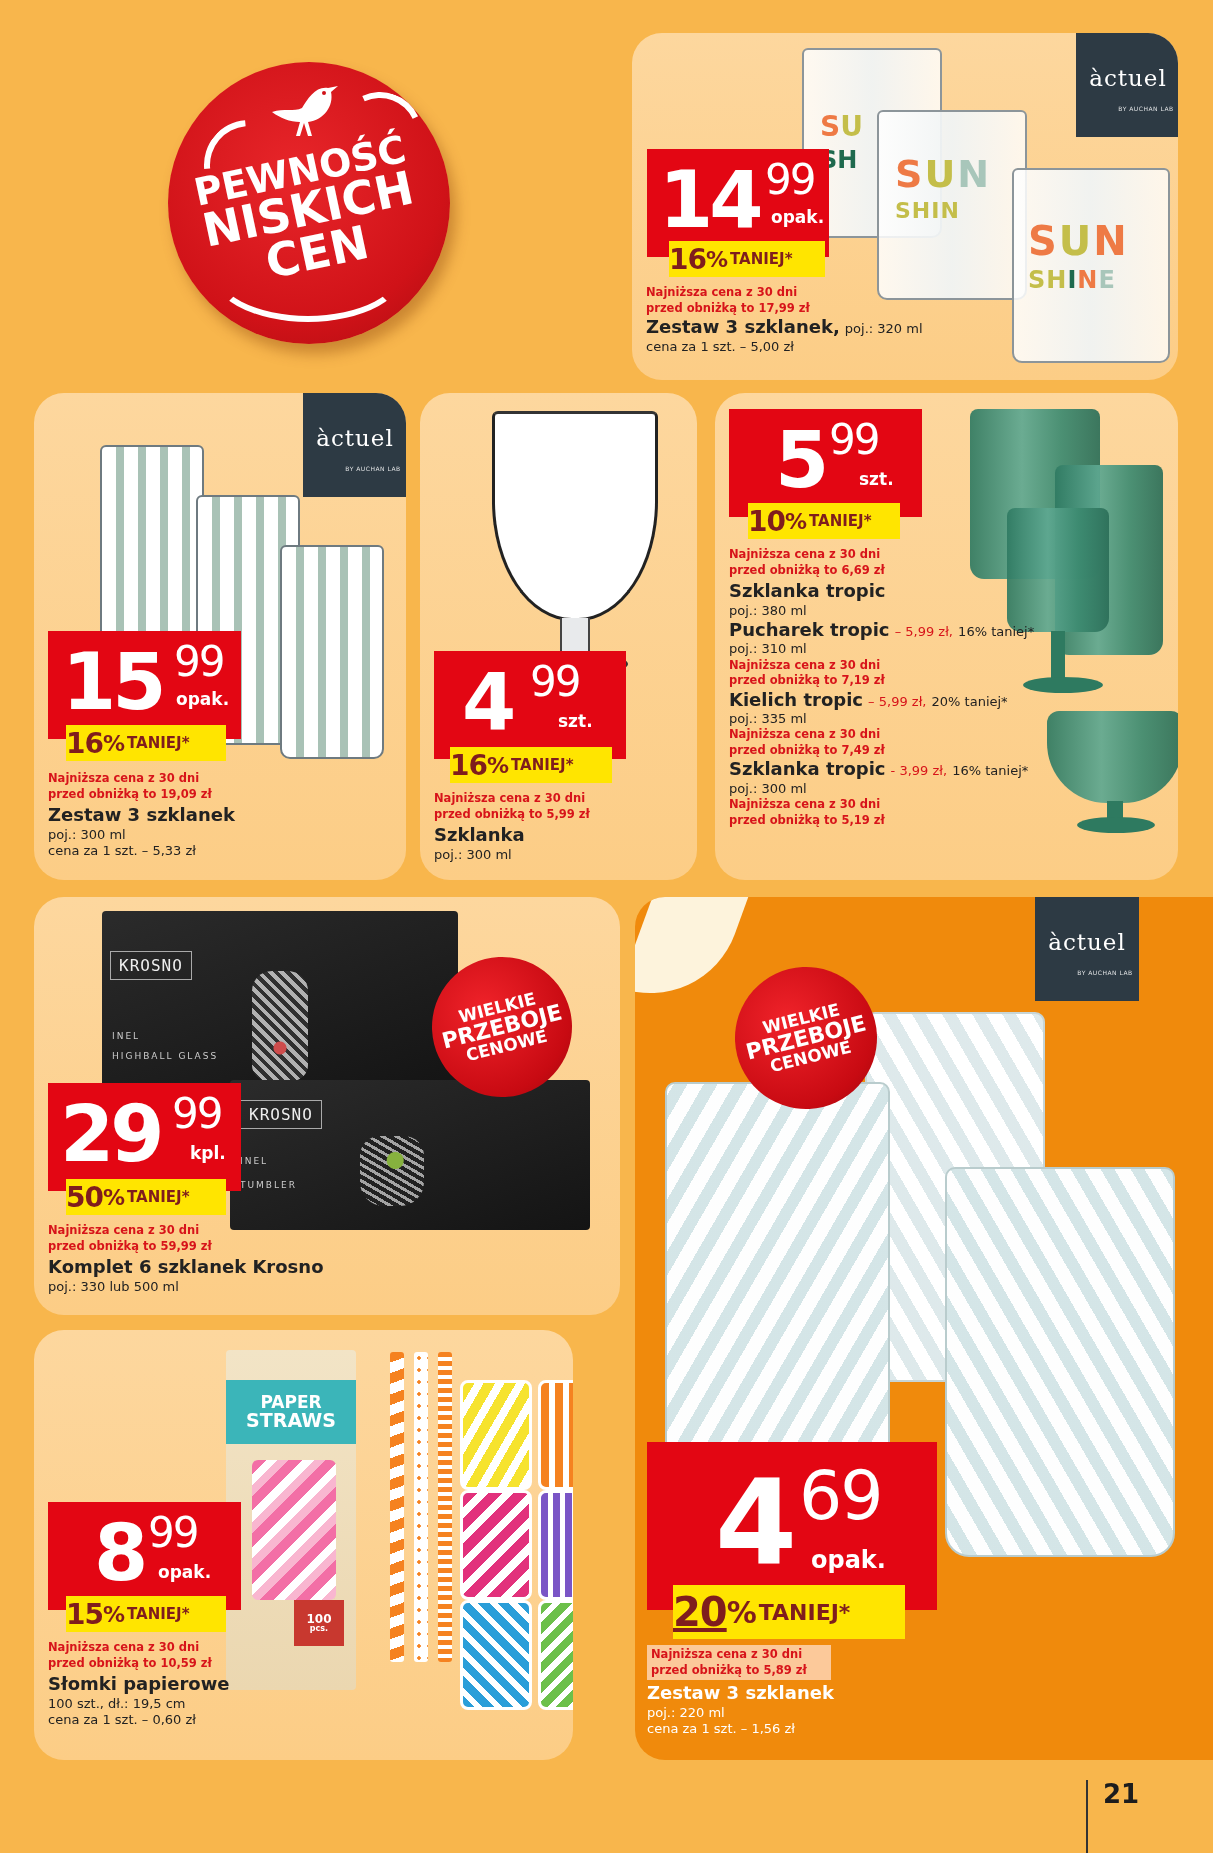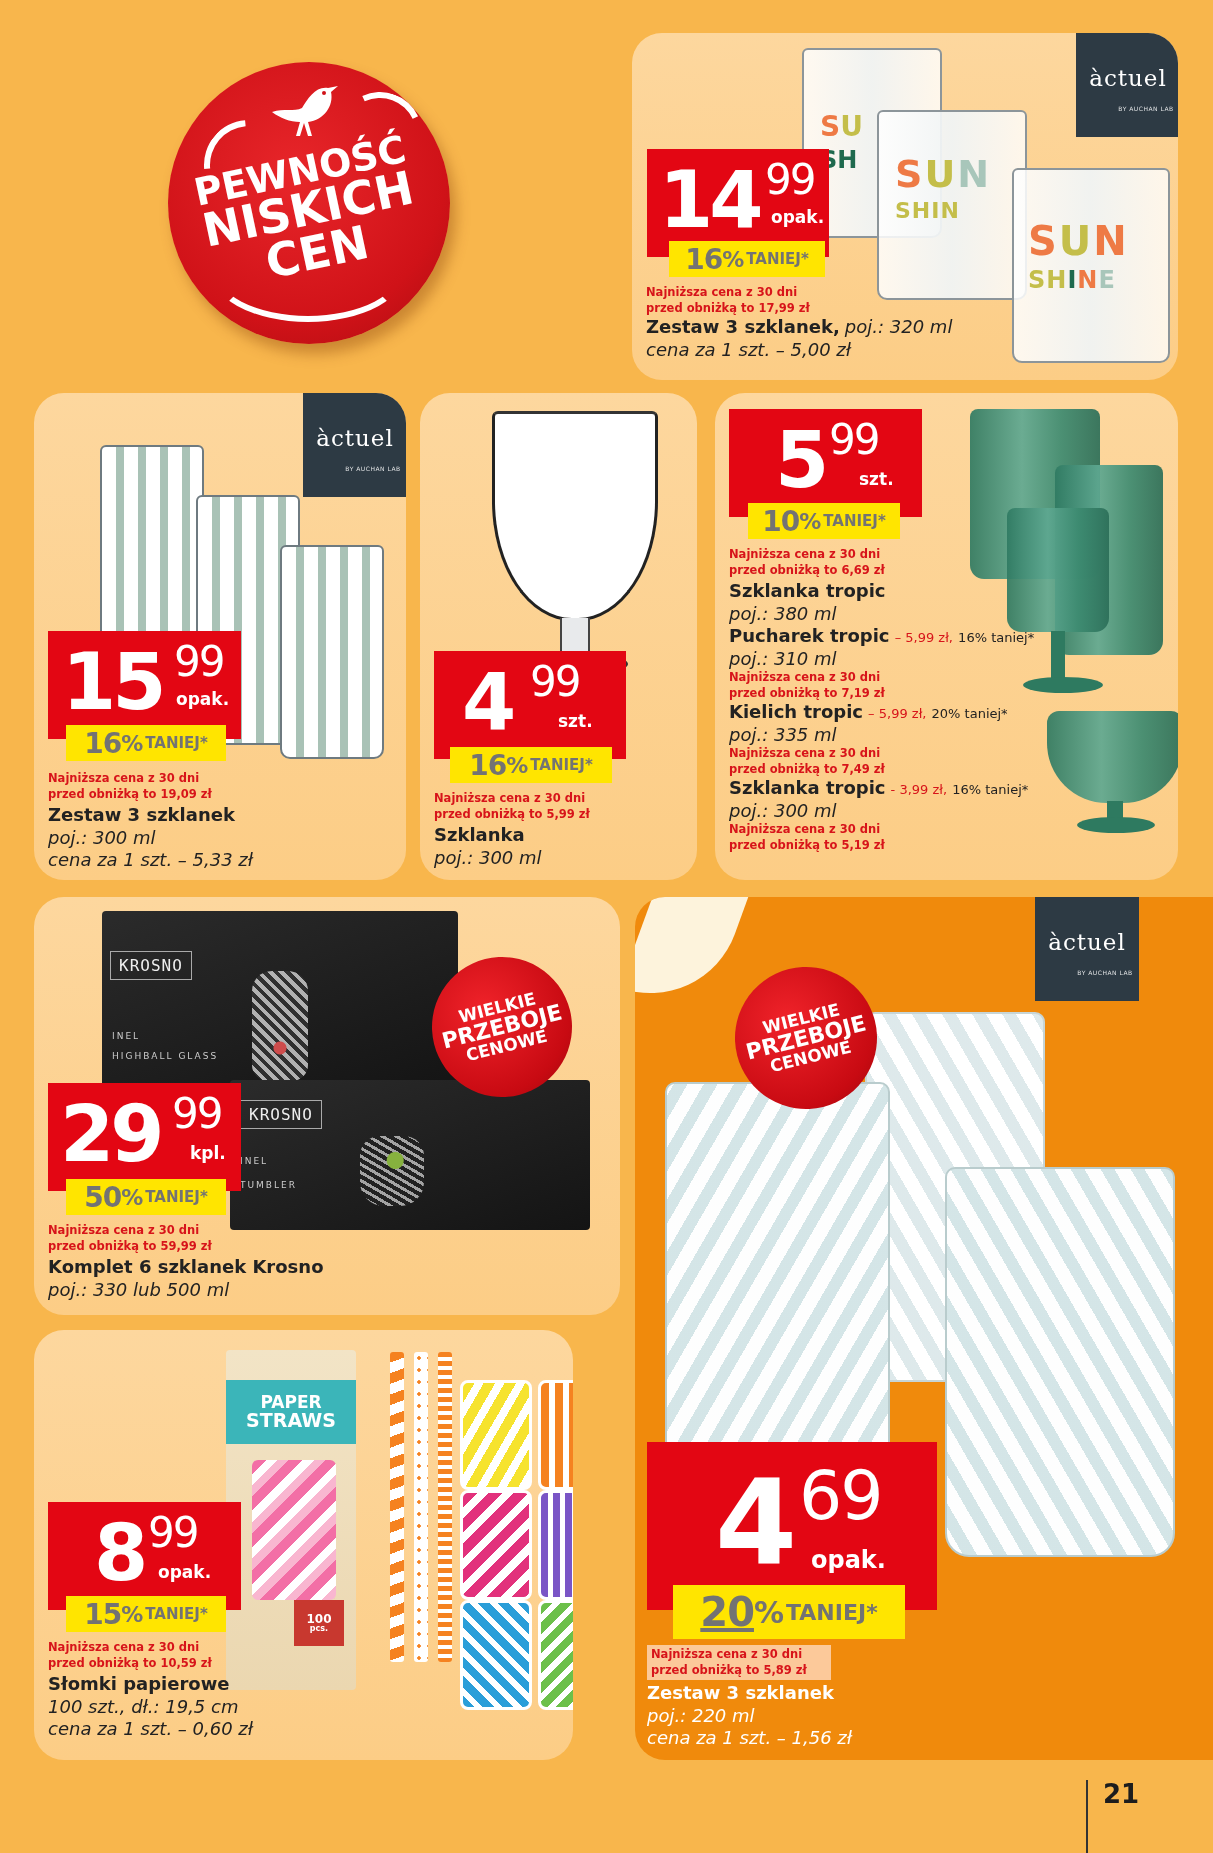--- a/index.html
+++ b/index.html
@@ -49,33 +49,33 @@
     letter-spacing: -2px;
   }
   .price-tag .unit {
     position: absolute;
     font-weight: bold;
     line-height: 1;
   }
   .discount {
     position: absolute;
     background: #FFE500;
-    color: #737373;
+    color: #7f1d1d;
     font-weight: bold;
-    display: flex; align-items: center; justify-content: center;
+    display: flex; align-items: center; justify-content: flex-start;
     white-space: nowrap;
   }
   .discount .pct { font-size: 28px; letter-spacing: -1px; }
   .discount .pct-sign { font-size: 22px; }
   .discount .taniej { font-size: 15px; margin-left: 2px; }
 
   .info { position: absolute; line-height: 1.25; }
   .lowest { color: #D7141A; font-size: 11.5px; font-weight: bold; line-height: 1.35; }
   .title { font-size: 18px; font-weight: bold; color: #222; margin-top: 2px; }
-  .detail { font-size: 18px; color: #222; font-style: italic; }
+  .detail { font-size: 13px; color: #222; }
   .sub-price { color: #D7141A; font-size: 13px; }
   .sub-pct { font-size: 13px; color: #222; font-weight: normal; }
 
   .glass {
     position: absolute;
     background: linear-gradient(90deg, rgba(255,255,255,.85), rgba(240,244,245,.95) 50%, rgba(255,255,255,.8));
     border: 2px solid #8c959a;
     border-radius: 6px 6px 10px 10px;
   }
   .stripes {

